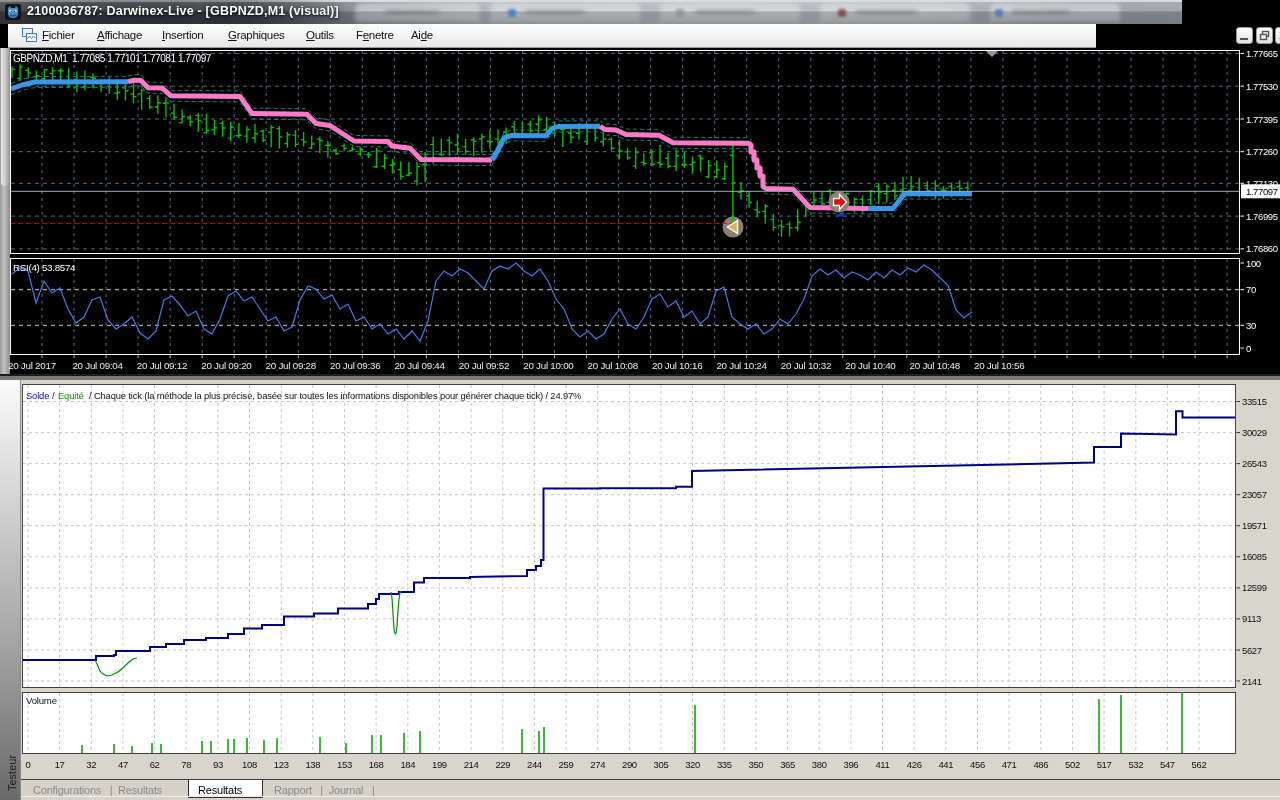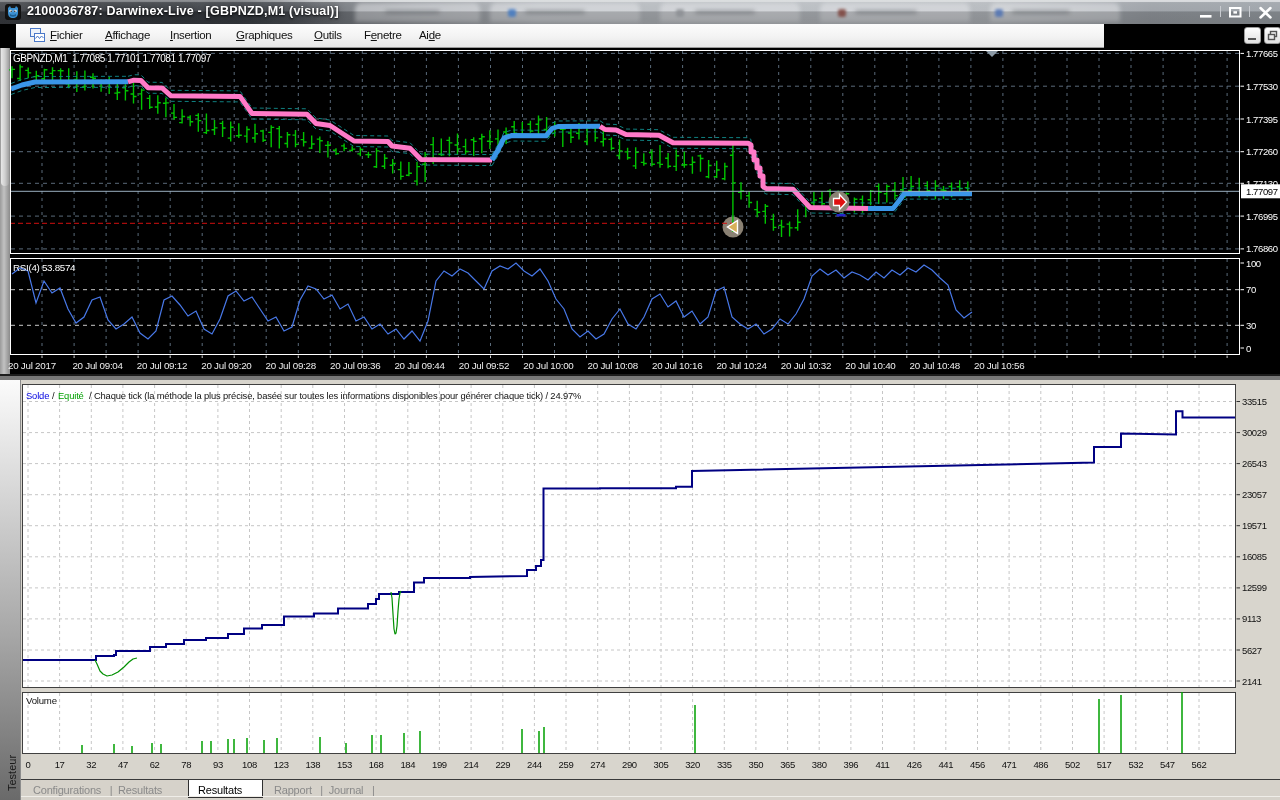--- a/index.html
+++ b/index.html
@@ -1,31 +1,31 @@
 <!DOCTYPE html>
 <html><head><meta charset="utf-8"><style>
 * { margin:0; padding:0; box-sizing:border-box; }
 body { width:1280px; height:800px; overflow:hidden; position:relative;
        font-family:"Liberation Sans", sans-serif; background:#000; }
 .abs { position:absolute; }
-#titlebar { left:0; top:0; width:1280px; height:24px;
+#titlebar { left:0; top:0; width:1182px; height:24px;
   background:linear-gradient(90deg,#63676d 0%,#54585e 12%,#5c6066 22%,#8c9096 32%,#b0b4b9 42%,#b6babf 60%,#b2b6bb 78%,#989da3 90%,#9aa0a6 100%); overflow:hidden; }
 #titlebar .gloss { position:absolute; left:0; top:0; width:100%; height:100%;
   background:linear-gradient(180deg,rgba(255,255,255,.25) 0,rgba(255,255,255,.12) 3px,rgba(255,255,255,.08) 45%,rgba(0,0,0,.18) 50%,rgba(0,0,0,.22) 100%); }
 #titlebar .darkl { position:absolute; left:0; top:0; width:340px; height:100%;
   background:linear-gradient(90deg, rgba(30,32,36,.55) 0%, rgba(40,44,50,.6) 70%, rgba(60,64,70,0) 100%); }
 .tabblob { position:absolute; top:3px; height:19px; background:rgba(225,228,231,.55);
   border-radius:6px 6px 0 0; filter:blur(2px); }
 .tblob { position:absolute; top:10px; height:4px; background:rgba(85,90,96,.42); filter:blur(2px); border-radius:2px; }
 .fav { position:absolute; top:9px; width:8px; height:8px; filter:blur(1.5px); border-radius:2px; opacity:.8; }
 #mt4icon { position:absolute; left:5px; top:4px; width:16px; height:16px; border-radius:3px;
   background:radial-gradient(circle at 50% 45%, #222 0%, #0a0a0a 100%); }
 #title-text { position:absolute; left:27px; top:4px; color:#fff; font-size:12.5px; font-weight:bold; letter-spacing:-0.85px;
   text-shadow:0 1px 2px rgba(0,0,0,.9), 0 0 6px rgba(0,0,0,.5); letter-spacing:.2px; }
-#menubar { left:16px; top:24px; width:1088px; height:24px;
+#menubar { left:8px; top:24px; width:1088px; height:24px;
   background:linear-gradient(180deg,#fcfcfc 0,#f4f4f4 50%,#e7e7e7 100%);
   border-bottom:1px solid #9a9a9a; }
 .mi { position:absolute; top:5px; font-size:11.5px; letter-spacing:-0.3px; color:#111; }
 #chartbg { left:0; top:48px; width:1280px; height:326px; background:#000; }
 #lstrip { left:0; top:48px; width:10px; height:326px; background:linear-gradient(90deg,#9a9a9a,#c2c2c2 40%,#8a8a8a); }
 #lthumb { left:1px; top:48px; width:8px; height:138px; background:linear-gradient(90deg,#e8e8e8,#cfcfcf 50%,#9f9f9f); border-radius:0 0 5px 5px; }
 #splitter { left:0; top:374px; width:1280px; height:6px; background:#787878; border-top:2px solid #1c1c1c; }
 #testerbg { left:0; top:380px; width:1280px; height:420px; background:#d8d5cd; }
 #tstrip { left:0; top:380px; width:21px; height:420px; z-index:4;
   background:linear-gradient(180deg,#fbfbfb 0,#d9d9d9 25%,#a8a8a8 60%,#6a6a6a 100%);

